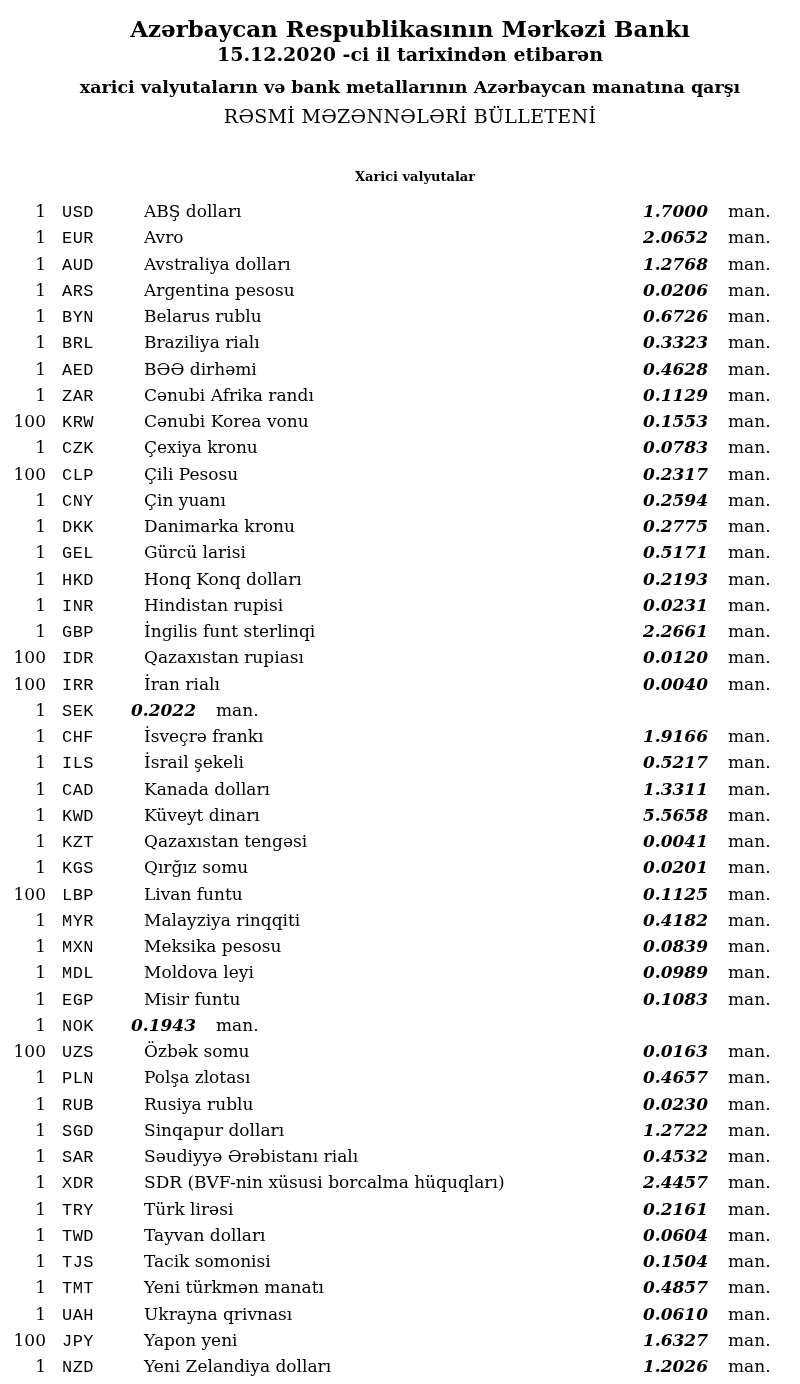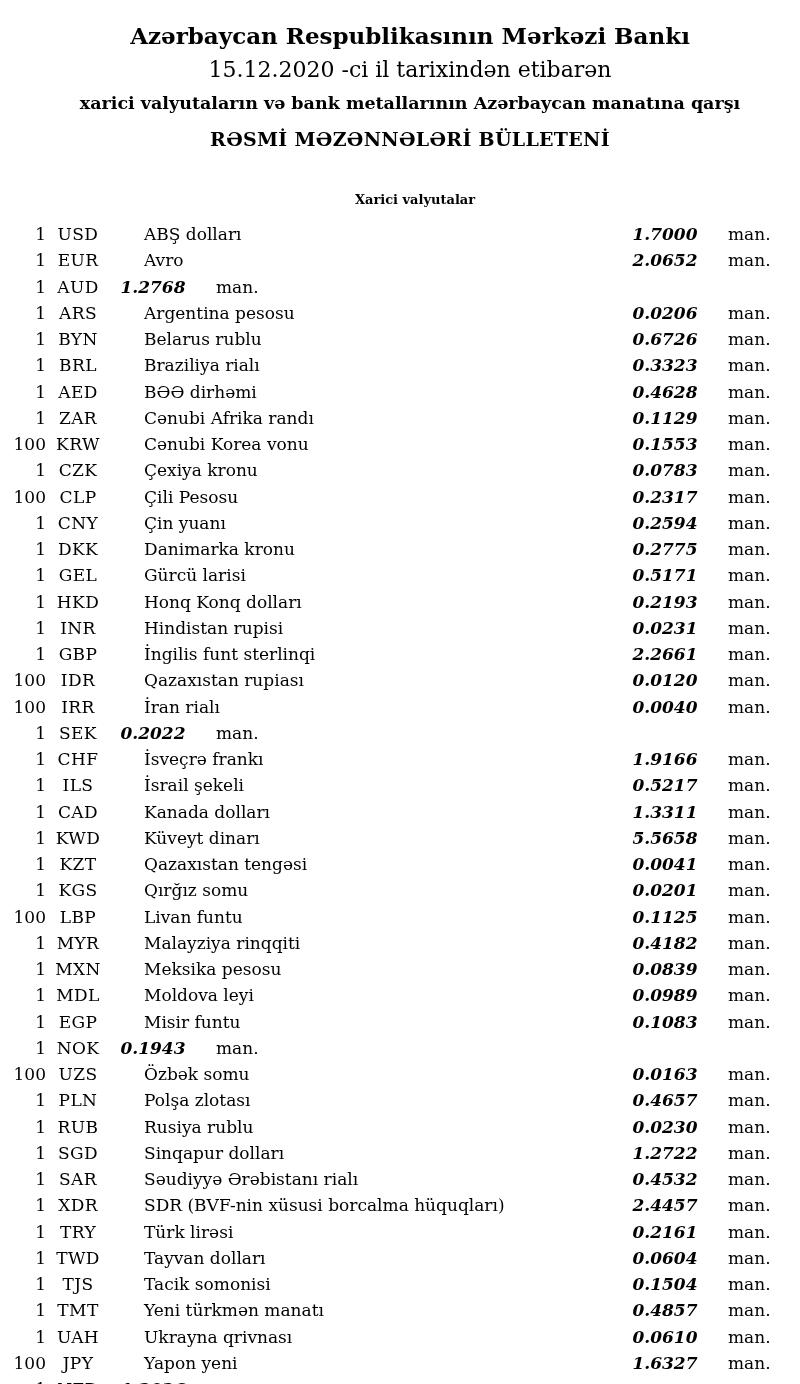--- a/index.html
+++ b/index.html
@@ -7,48 +7,48 @@
     padding: 0;
     width: 800px;
     height: 1384px;
     background: #ffffff;
     color: #000000;
     font-family: "DejaVu Serif", "Liberation Serif", serif;
     overflow: hidden;
   }
   .page { width: 800px; height: 1384px; }
 
-  .header { text-align: center; margin-left: 20px; padding-top: 22px; }
+  .header { text-align: center; margin-left: 20px; padding-top: 15px; }
   .title    { font-size: 23px;   font-weight: bold; line-height: 28px; }
-  .date-line{ font-size: 22px; font-weight: normal; line-height: 22px; margin-top: 9px; }
+  .date-line{ font-size: 19px; font-weight: bold; line-height: 22px; }
   .subtitle { font-size: 17.5px; font-weight: bold; line-height: 22px; margin-top: 11px; }
-  .bulletin { font-size: 19px;   font-weight: bold; line-height: 24px; margin-top: 13px; letter-spacing: 0.3px; }
+  .bulletin { font-size: 19px;   font-weight: normal; line-height: 24px; margin-top: 6px; letter-spacing: 0.3px; }
 
   .section-title {
     text-align: center;
     margin-left: 30px;
     font-size: 13px;
     font-weight: bold;
     line-height: 22px;
     margin-top: 38px;
   }
 
   .rates-table { margin-top: 10px; width: 786px; }
   .row {
     display: flex;
     align-items: baseline;
     height: 26.25px;
     line-height: 26.25px;
     font-size: 17px;
     white-space: nowrap;
   }
   .qty  { width: 46px;  text-align: right;  flex: none; }
-  .code { width: 64px;  text-align: center; flex: none; letter-spacing: 0.4px; }
+  .code { width: 64px;  text-align: center; flex: none; letter-spacing: 0.4px; font-family: Liberation Mono, monospace; }
   .name { flex: 1; padding-left: 2px; overflow: hidden; margin-left: 32px; }
-  .rate { width: 86px;  text-align: center;  flex: none; font-weight: bold; font-style: italic; }
+  .rate { width: 86px;  text-align: right;  flex: none; font-weight: bold; font-style: italic; }
   .man  { width: 78px;  flex: none; padding-left: 20px; box-sizing: border-box; }
 </style>
 </head>
 <body>
 
 <div class="page">
   <div class="header">
     <div class="title">Azərbaycan Respublikasının Mərkəzi Bankı</div>
     <div class="date-line">15.12.2020 -ci il tarixindən etibarən</div>
     <div class="subtitle">xarici valyutaların və bank metallarının Azərbaycan manatına qarşı</div>
@@ -70,20 +70,21 @@
     <span class="qty">1</span>
     <span class="code">EUR</span>
     <span class="name">Avro</span>
     <span class="rate">2.0652</span>
     <span class="man">man.</span>
   </div>
 
   <div class="row">
     <span class="qty">1</span>
     <span class="code">AUD</span>
+    <span class="name">Avstraliya dolları</span>
     <span class="rate">1.2768</span>
     <span class="man">man.</span>
   </div>
 
   <div class="row">
     <span class="qty">1</span>
     <span class="code">ARS</span>
     <span class="name">Argentina pesosu</span>
     <span class="rate">0.0206</span>
     <span class="man">man.</span>
@@ -403,17 +404,18 @@
     <span class="qty">100</span>
     <span class="code">JPY</span>
     <span class="name">Yapon yeni</span>
     <span class="rate">1.6327</span>
     <span class="man">man.</span>
   </div>
 
   <div class="row">
     <span class="qty">1</span>
     <span class="code">NZD</span>
+    <span class="name">Yeni Zelandiya dolları</span>
     <span class="rate">1.2026</span>
     <span class="man">man.</span>
   </div>
 </div>
 </div>
 
 </body></html>

